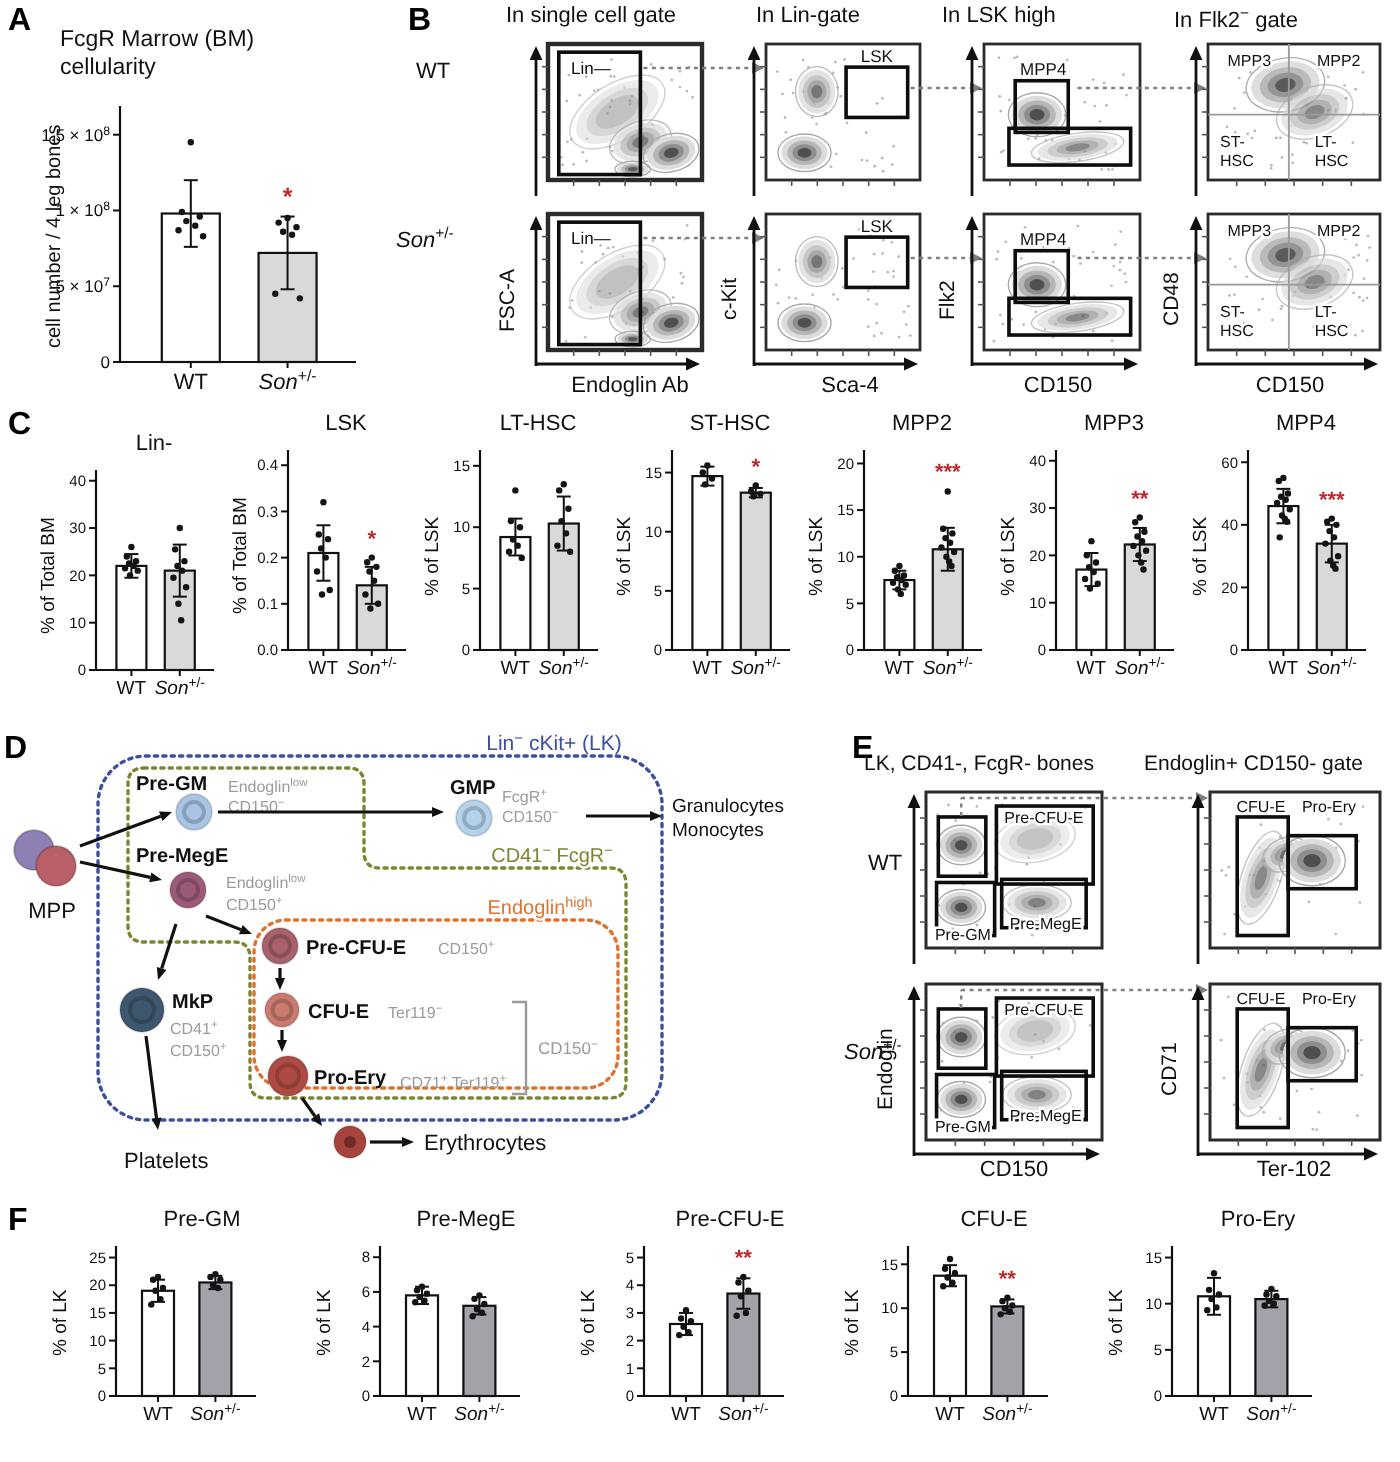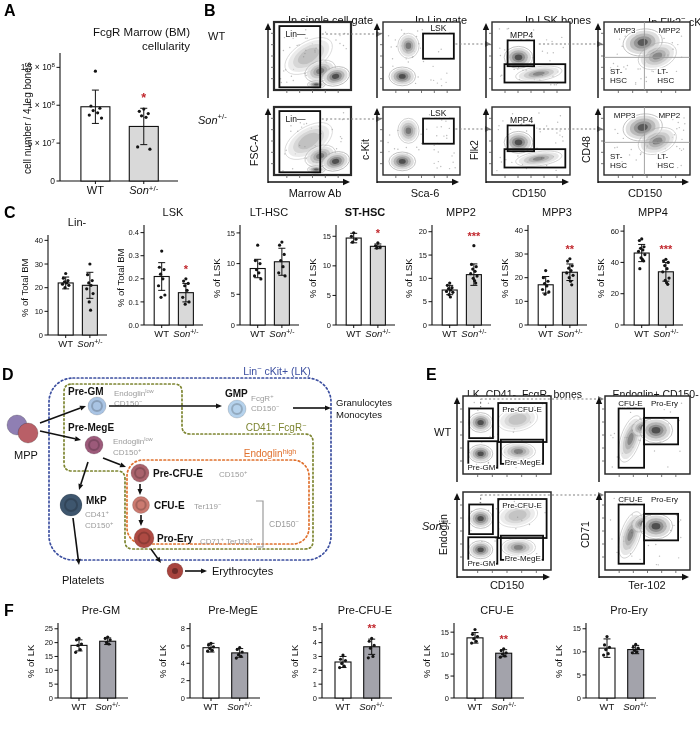--- a/index.html
+++ b/index.html
@@ -1,20 +1,20 @@
 <!DOCTYPE html>
 <html><head>
 <meta charset="utf-8">
 <style>
   html,body{margin:0;padding:0;background:#fff;}
   #fig{position:relative;width:700px;height:731px;background:#fff;overflow:hidden;
        font-family:"Liberation Sans","DejaVu Sans",sans-serif;color:#111;}
   .letter{position:absolute;font-size:16px;font-weight:bold;color:#000;}
   .abs{position:absolute;}
-  .ctitle{position:absolute;text-align:right;font-size:11px;color:#111;white-space:nowrap;margin-top:12px;}
+  .ctitle{position:absolute;text-align:left;font-size:11px;color:#111;white-space:nowrap;}
   .vlab{position:absolute;writing-mode:vertical-rl;transform:rotate(180deg);
         text-align:center;font-size:10px;color:#111;white-space:nowrap;}
   .xlab{position:absolute;text-align:center;font-size:11px;color:#111;white-space:nowrap;}
   .rowlab{position:absolute;font-size:11px;color:#111;}
   .cell{position:absolute;}
   .cell .t{font-size:11px;text-align:center;white-space:nowrap;}
   .cell .yl{position:absolute;writing-mode:vertical-rl;transform:rotate(180deg);
             font-size:9.5px;text-align:center;white-space:nowrap;}
   sup{font-size:70%;}
   i{font-style:italic;}
@@ -65,31 +65,31 @@
       <circle cx="127.64538461538461" cy="100.9090909090909" r="1.6" fill="#141414"></circle>
       <circle cx="139.9146153846154" cy="103.18181818181819" r="1.6" fill="#141414"></circle>
       <line x1="133.78" y1="135" x2="133.78" y2="138" stroke="#111" stroke-width="1"></line>
       <text x="133.78" y="148.4" font-size="11" text-anchor="middle" fill="#111"><tspan font-style="italic">Son</tspan><tspan dy="-3.8499999999999996" font-size="7.92">+/-</tspan></text>
       <text x="133.78" y="56.27272727272728" font-size="12.5" text-anchor="middle" fill="#c1272d" font-weight="bold"><tspan>*</tspan></text>
     </svg>
 
   <div class="letter" style="left:204px;top:2px;">B</div>
   <div id="panelB" class="abs" style="left:196px;top:0;width:504px;height:205px;">
     <div class="ctitle" style="left:57px;top:2px;width:120px;"><span>In single cell gate</span></div>
-    <div class="ctitle" style="left:151px;top:2px;width:120px;"><span>In Lin-gate</span></div>
-    <div class="ctitle" style="left:275px;top:2px;width:120px;"><span>In LSK bones</span></div>
-    <div class="ctitle" style="left:391px;top:2px;width:120px;"><span>In Flk2</span><sup>−</sup><span> cKit</span></div>
+    <div class="ctitle" style="left:182px;top:2px;width:120px;"><span>In Lin-gate</span></div>
+    <div class="ctitle" style="left:275px;top:2px;width:120px;"><span>In LSK high</span></div>
+    <div class="ctitle" style="left:391px;top:2px;width:120px;"><span>In Flk2</span><sup>−</sup><span> gate</span></div>
     <div class="rowlab" style="left:12px;top:30px;"><span>WT</span></div>
     <div class="rowlab" style="left:2px;top:112px;"><i>Son</i><sup>+/-</sup></div>
     <div class="vlab" style="left:52px;top:120px;height:60px;font-size:10.5px;">FSC-A</div>
     <div class="vlab" style="left:163px;top:120px;height:60px;font-size:10.5px;">c-Kit</div>
     <div class="vlab" style="left:272px;top:120px;height:60px;font-size:10.5px;">Flk2</div>
     <div class="vlab" style="left:384px;top:120px;height:60px;font-size:10.5px;">CD48</div>
-    <div class="xlab" style="left:69px;top:187px;width:100px;">Marrow Ab</div>
-    <div class="xlab" style="left:179px;top:187px;width:100px;">Sca-6</div>
+    <div class="xlab" style="left:69px;top:187px;width:100px;">Endoglin Ab</div>
+    <div class="xlab" style="left:179px;top:187px;width:100px;">Sca-4</div>
     <div class="xlab" style="left:283px;top:187px;width:100px;">CD150</div>
     <div class="xlab" style="left:399px;top:187px;width:100px;">CD150</div>
     <svg id="svgB" width="504" height="205">
         <rect x="78" y="22" width="77" height="68" fill="#fff" stroke="#2b2b2b" stroke-width="2.2"></rect>
         <line x1="75" y1="33.333333333333336" x2="78" y2="33.333333333333336" stroke="#555" stroke-width="0.8"></line>
         <line x1="90.83333333333333" y1="90" x2="90.83333333333333" y2="93" stroke="#555" stroke-width="0.8"></line>
         <line x1="75" y1="44.66666666666667" x2="78" y2="44.66666666666667" stroke="#555" stroke-width="0.8"></line>
         <line x1="103.66666666666667" y1="90" x2="103.66666666666667" y2="93" stroke="#555" stroke-width="0.8"></line>
         <line x1="75" y1="56" x2="78" y2="56" stroke="#555" stroke-width="0.8"></line>
         <line x1="116.5" y1="90" x2="116.5" y2="93" stroke="#555" stroke-width="0.8"></line>
@@ -848,21 +848,21 @@
         <circle cx="74.19769230769231" cy="32.39873417721519" r="1.6" fill="#141414"></circle>
         <circle cx="70.73615384615384" cy="38.537974683544306" r="1.6" fill="#141414"></circle>
         <circle cx="73.04384615384616" cy="44.67721518987342" r="1.6" fill="#141414"></circle>
         <circle cx="68.71692307692308" cy="50.81645569620253" r="1.6" fill="#141414"></circle>
         <circle cx="75.06307692307692" cy="53.8860759493671" r="1.6" fill="#141414"></circle>
         <line x1="71.89" y1="103" x2="71.89" y2="106" stroke="#111" stroke-width="1"></line>
         <text x="71.89" y="115.05" font-size="9.5" text-anchor="middle" fill="#111"><tspan font-style="italic">Son</tspan><tspan dy="-3.3249999999999997" font-size="6.84">+/-</tspan></text>
       </svg>
   </div>
   <div class="cell" style="left:306px;top:206px;width:96px;height:162px;">
-    <div class="t" style="margin-left:22px;font-weight:bold;">ST-HSC</div>
+    <div class="t" style="margin-left:22px;">ST-HSC</div>
     <div class="yl" style="left:1px;top:24px;height:96px;">% of LSK</div>
     <svg style="top:16px;" width="96" height="132">
         <line x1="30" y1="3" x2="30" y2="103" stroke="#111" stroke-width="1.1"></line>
         <line x1="30" y1="103" x2="89" y2="103" stroke="#111" stroke-width="1.1"></line>
         <line x1="26.5" y1="103" x2="30" y2="103" stroke="#111" stroke-width="1"></line>
         <text x="25" y="105.625" font-size="7.5" text-anchor="end" fill="#111"><tspan>0</tspan></text>
         <line x1="26.5" y1="73.42682926829268" x2="30" y2="73.42682926829268" stroke="#111" stroke-width="1"></line>
         <text x="25" y="76.05182926829268" font-size="7.5" text-anchor="end" fill="#111"><tspan>5</tspan></text>
         <line x1="26.5" y1="43.85365853658536" x2="30" y2="43.85365853658536" stroke="#111" stroke-width="1"></line>
         <text x="25" y="46.47865853658536" font-size="7.5" text-anchor="end" fill="#111"><tspan>10</tspan></text>

